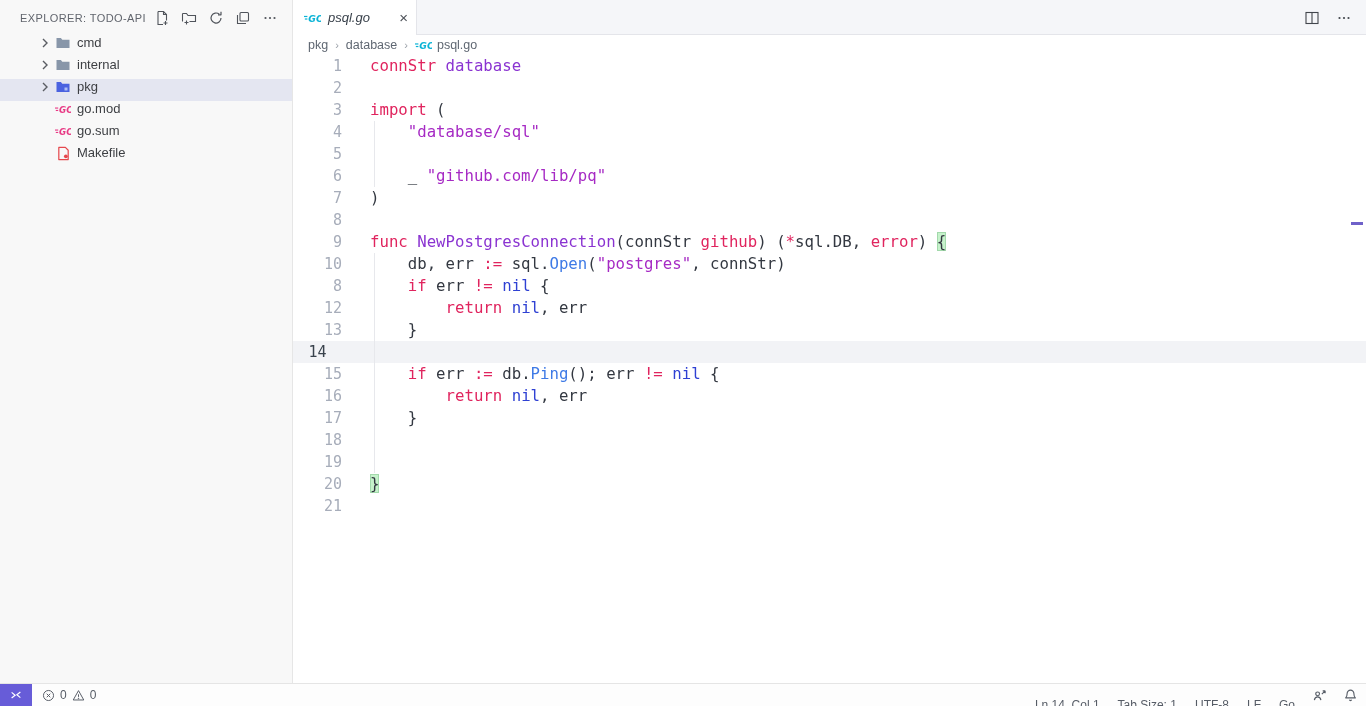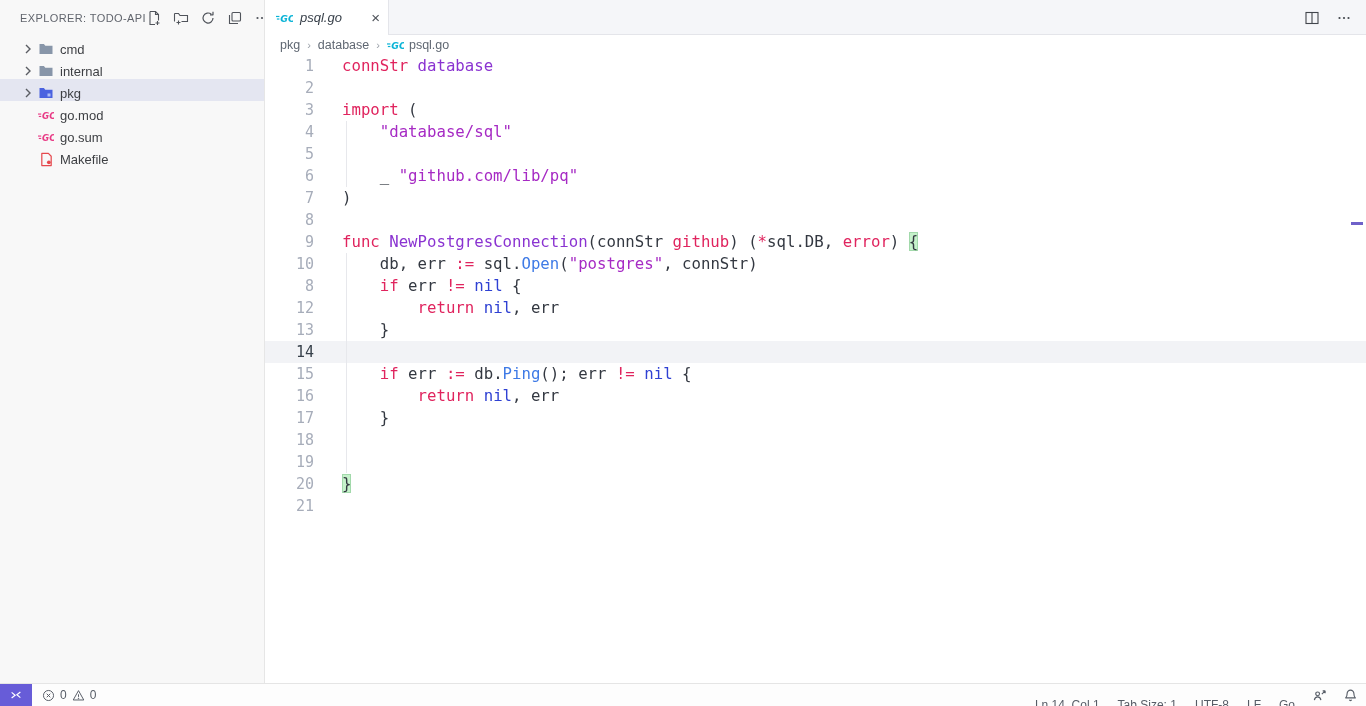--- a/index.html
+++ b/index.html
@@ -2,27 +2,27 @@
 <html style="--accent-remote: #675cd8; --overview-cursor: #6f61c9; --keyword: #e0245e; --declaration: #8a33d1; --string: #a62ac4; --function-call: #3e7ae6; --constant: #2f41d3; --default-text: #333841; --go-icon-cyan: #0ab3d6; --go-icon-pink: #e83a85; --makefile-red: #e5484d; --folder-gray: #8896a9; --folder-blue: #4a62e0; --bracket-match-bg: #c6f2cb; --current-line-bg: #f2f3f6; --selection-bg: #e4e6f1;"><head>
 <meta charset="utf-8">
 <style>
   * { box-sizing: border-box; margin: 0; padding: 0; }
   html,body { width:1366px; height:706px; overflow:hidden; }
   body { font-family:"Liberation Sans", sans-serif; background:#fff; color:#3d3f43; }
   .app { display:flex; flex-direction:column; width:1366px; height:706px; }
   .main { display:flex; flex:1; min-height:0; }
 
   
-  .sidebar { width:265px; flex:none; background:#f8f8f8; border-right:1px solid #e6e6e6; display:flex; flex-direction:column; }
+  .sidebar { width:293px; flex:none; background:#f8f8f8; border-right:1px solid #e6e6e6; display:flex; flex-direction:column; }
   .sidebar-header { height:35px; flex:none; display:flex; align-items:center; padding:0 14px 0 20px; }
   .sidebar-title { flex:1; font-size:11px; color:#61656d; letter-spacing:.4px; white-space:nowrap; }
   .sidebar-actions { display:flex; align-items:center; gap:11px; color:#50545b; }
   .act-icon { width:16px; height:16px; display:flex; align-items:center; justify-content:center; cursor:pointer; }
   .tree { flex:1; }
-  .tree-row { height:22px; display:flex; align-items:flex-end; padding-left:20px; font-size:13px; color:#3d3f43; cursor:pointer; white-space:nowrap; }
+  .tree-row { height:22px; display:flex; align-items:flex-start; padding-left:37px; font-size:13px; color:#3d3f43; cursor:pointer; white-space:nowrap; }
   .tree-row.selected { background:var(--selection-bg,#e4e6f1); }
   .tw { width:18px; flex:none; display:flex; align-items:center; color:#5a5d63; }
   .tree-icon { width:16px; height:16px; flex:none; margin-right:6px; display:flex; align-items:center; justify-content:center; }
   .icon-folder { color:var(--folder-gray,#8896a9); }
   .icon-folder-pkg { color:var(--folder-blue,#4a62e0); }
   .icon-go { color:var(--go-icon-pink,#e83a85); }
   .icon-make { color:var(--makefile-red,#e5484d); }
 
   
   .editor-col { flex:1; min-width:0; display:flex; flex-direction:column; background:#fff; }
@@ -34,21 +34,21 @@
   .breadcrumb { height:20px; flex:none; display:flex; align-items:center; padding-left:15px; font-size:12.5px; color:#5f6772; gap:7px; white-space:nowrap; }
   .bc-sep { color:#9aa0a8; font-size:11px; }
   .bc-item { cursor:pointer; display:flex; align-items:center; gap:5px; }
 
   
   .code-area { position:relative; flex:1; min-height:0; overflow:hidden; background:#fff;
                font-family:"DejaVu Sans Mono", monospace; font-size:15.7px; cursor:text; }
   .code-row { position:relative; height:22px; line-height:22px; display:flex; }
   .code-row.active { background:var(--current-line-bg,#f2f3f6); }
   .ln { width:49px; flex:none; text-align:right; color:#a7adba; font-size:15px; user-select:none; }
-  .code-row.active .ln { color:#39424c; }
+  .code-row.active .ln { color:#39424c;text-align:center; }
   .ct { padding-left:28px; white-space:pre; }
   .guide { position:absolute; left:81px; top:0; bottom:0; border-left:1px solid #e7e8ec; }
   .tok-k { color:var(--keyword,#e0245e); }
   .tok-fn { color:var(--declaration,#8a33d1); }
   .tok-s { color:var(--string,#a62ac4); }
   .tok-b { color:var(--function-call,#3e7ae6);text-align:right; }
   .tok-n { color:var(--constant,#2f41d3); }
   .tok-d { color:var(--default-text,#333841); }
   .tok-hlb { color:var(--default-text,#333841); background:var(--bracket-match-bg,#c6f2cb); box-shadow:inset 0 0 0 1px rgba(80,160,100,.30); }
   .ruler-cursor { position:absolute; right:3px; top:167px; width:12px; height:3px; background:var(--overview-cursor,#6f61c9); }

